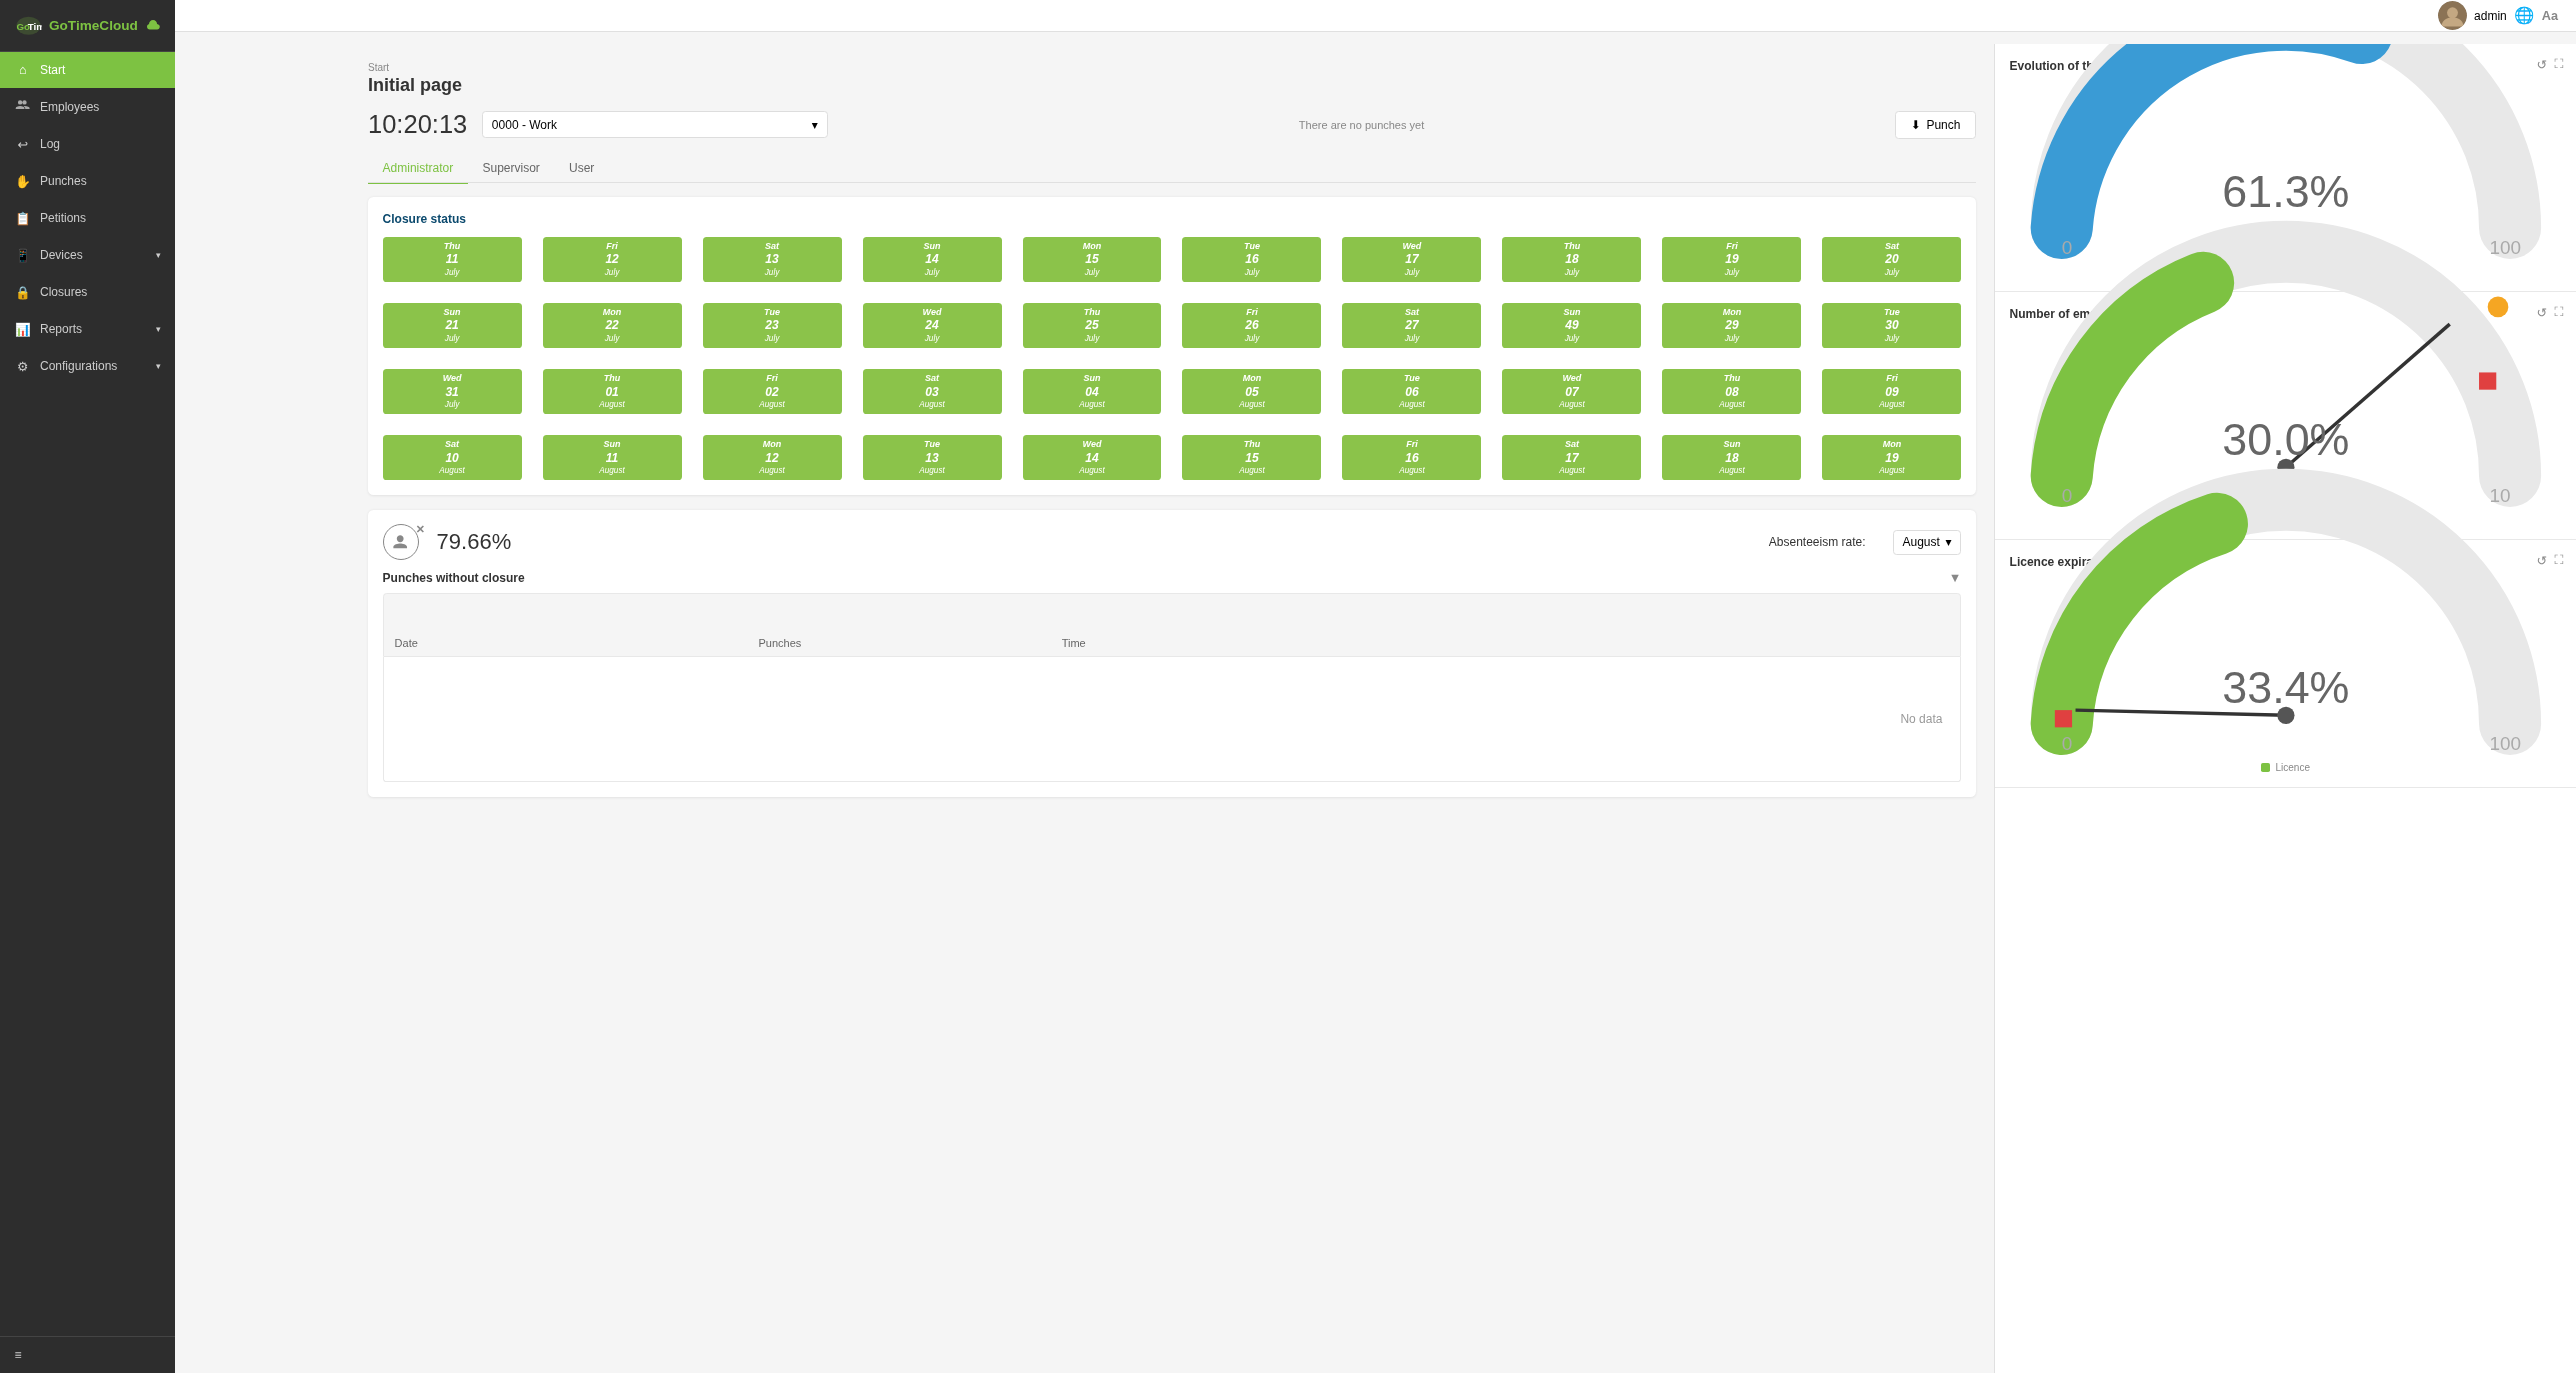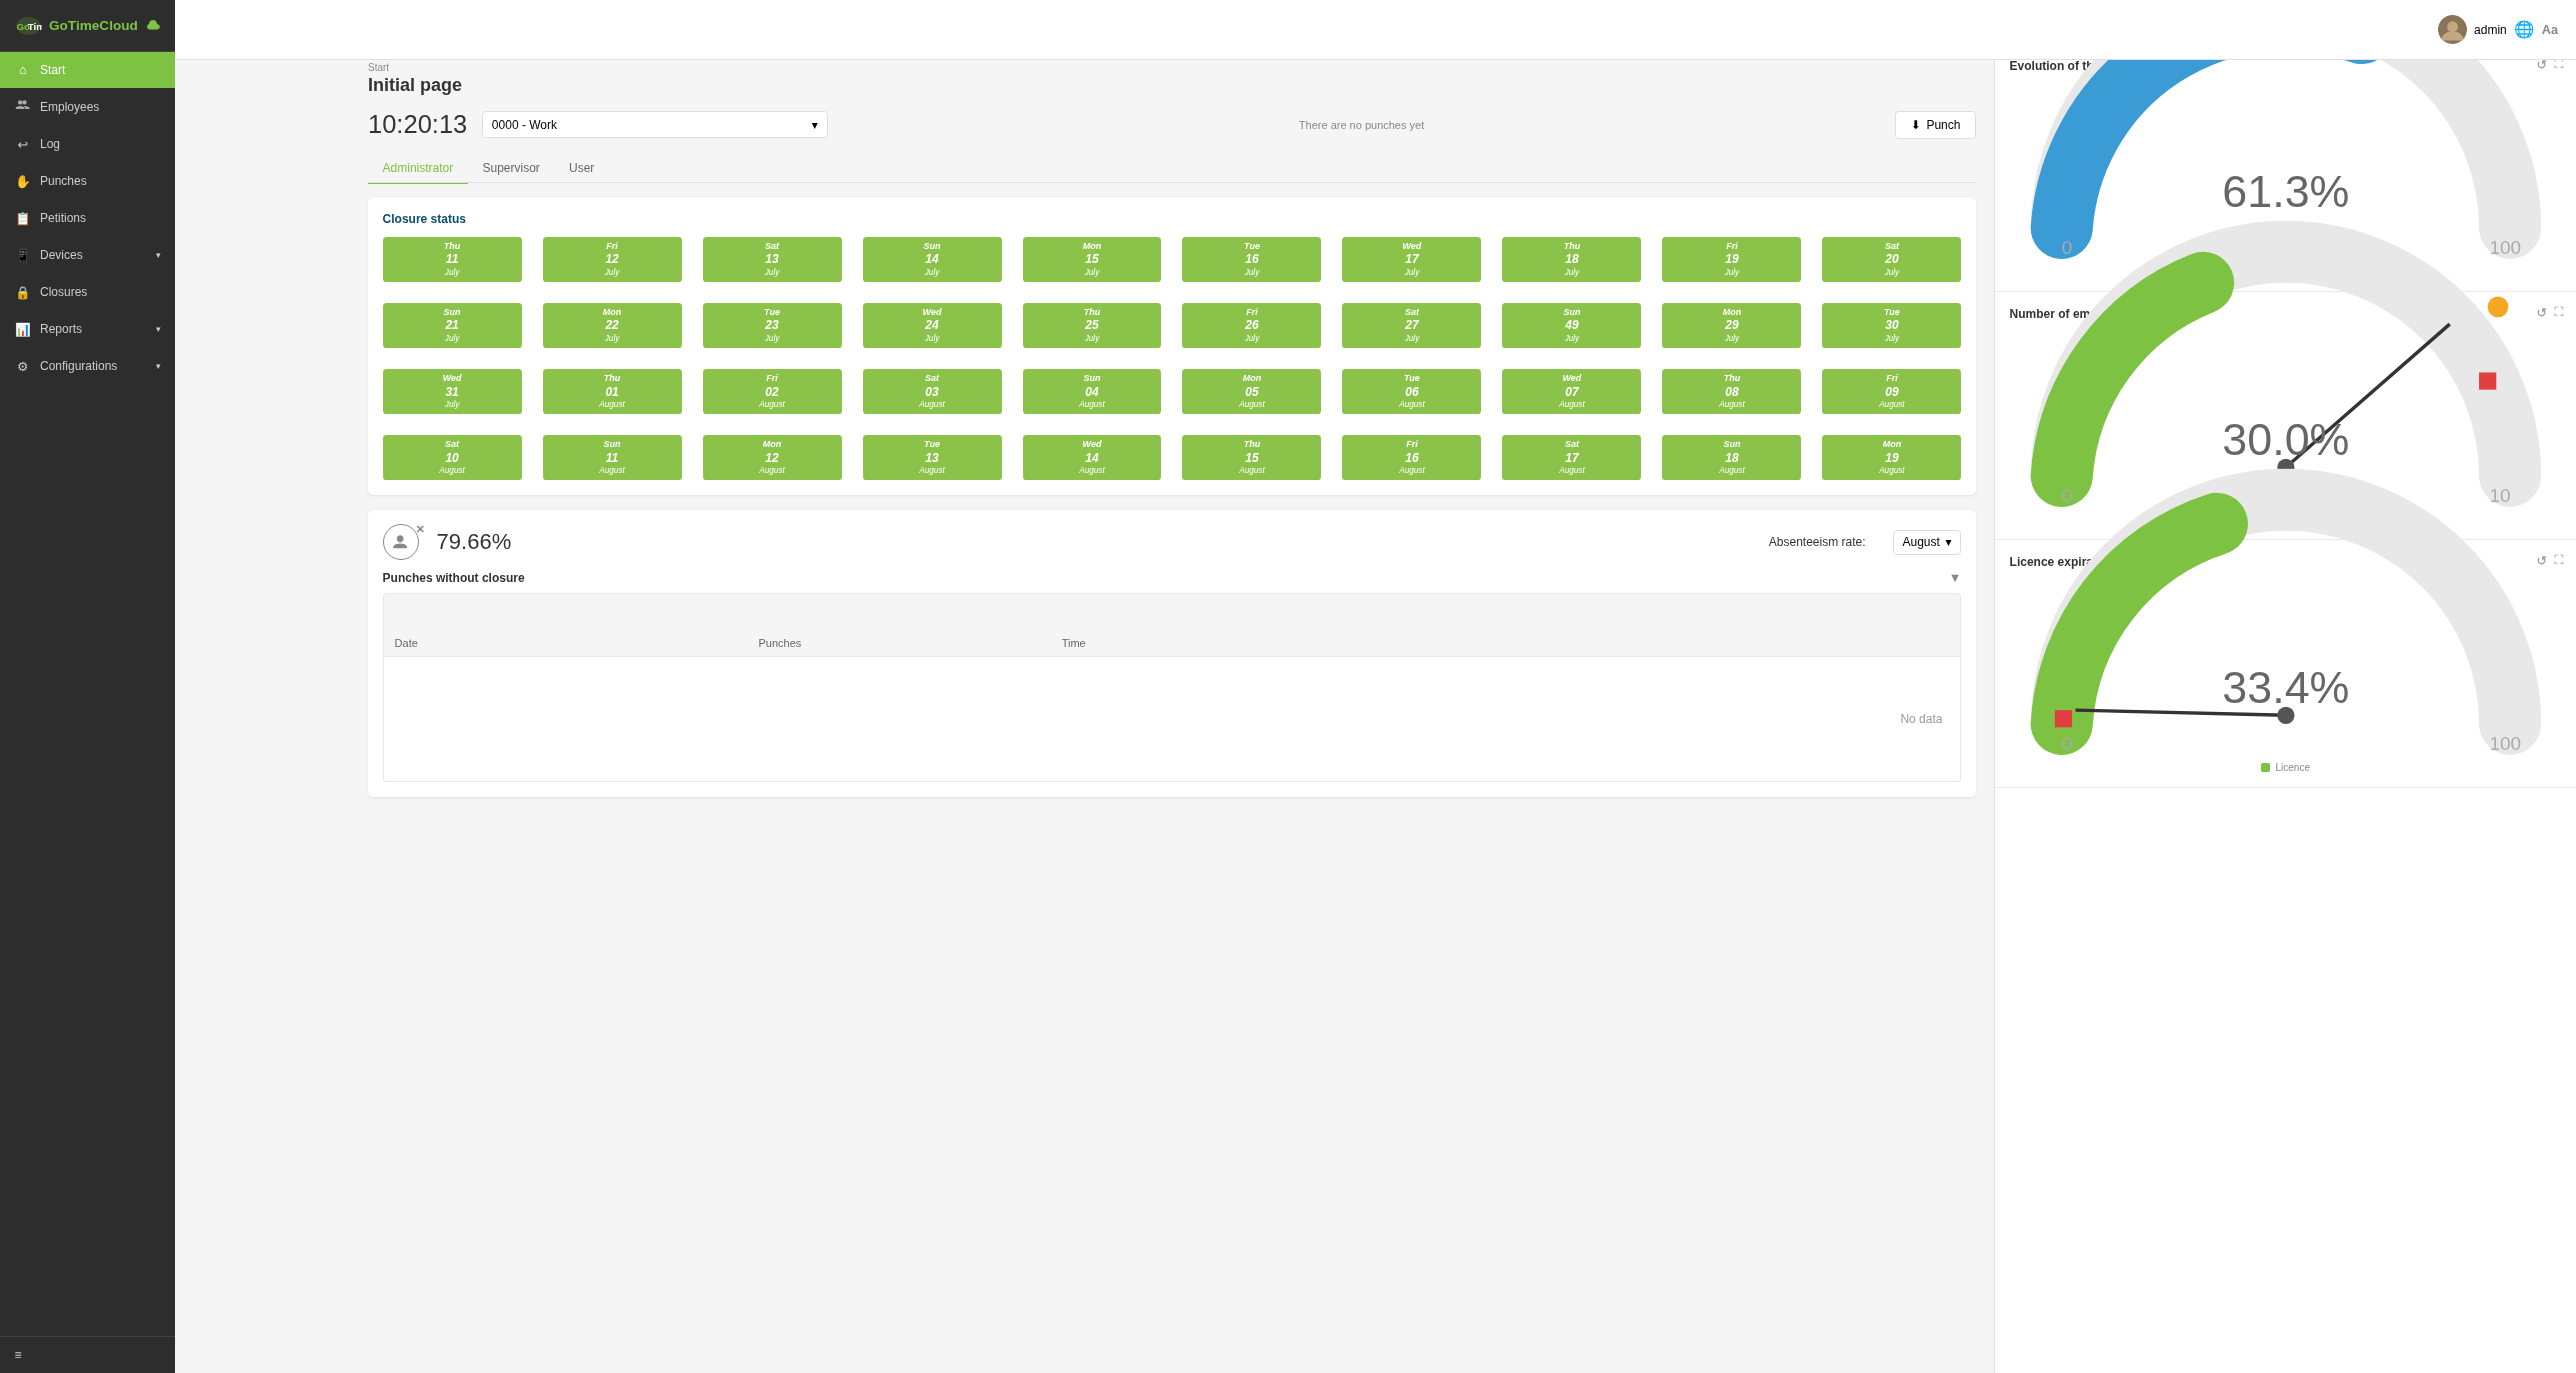--- a/index.html
+++ b/index.html
@@ -11,21 +11,21 @@
     .logo-text { color: #fff; font-size: 13.6px; font-weight: 600; }
     .logo-text span { color: #7dc242; }
     .sidebar-nav { flex: 1; }
     .nav-item { display: flex; align-items: center; gap: 9px; padding: 11px 14.6px; cursor: pointer; color: #ccc; font-size: 12px; position: relative; }
     .nav-item.active { background: #7dc242; color: #fff; }
     .nav-item .nav-icon { width: 16.4px; text-align: center; font-size: 12.7px; }
     .nav-item .chevron { margin-left: auto; font-size: 9px; }
     .sidebar-footer { padding: 11px 14.6px; border-top: 0.9px solid #444; }
 
     
-    .topbar { position: absolute; top: 0; right: 0; left: 175px; height: 60px; background: #fff; border-bottom: 0.9px solid #e0e0e0; display: flex; align-items: center; justify-content: flex-end; padding: 0 18px; gap: 14.6px; z-index: 10; }
+    .topbar { position: absolute; top: 0; right: 0; left: 175px; height: 32px; background: #fff; border-bottom: 0.9px solid #e0e0e0; display: flex; align-items: center; justify-content: flex-end; padding: 0 18px; gap: 14.6px; z-index: 10; }
     .user-info { display: flex; align-items: center; gap: 7.3px; font-size: 12px; }
     .avatar { width: 29px; height: 29px; border-radius: 50%; background: #ccc; overflow: hidden; display: flex; align-items: center; justify-content: center; font-size: 12.7px; }
 
     
     .main { margin-left: 175px; margin-top: 44px; flex: 1; display: flex; flex-direction: column; overflow: hidden; height: calc(100vh - 44px); }
     .content-area { display: flex; flex: 1; overflow: hidden; }
 
     
     .left-panel { flex: 1; padding: 18px; overflow-y: auto; background: #f5f5f5; }
     .page-breadcrumb { font-size: 10px; color: #888; margin-bottom: 1.8px; }

